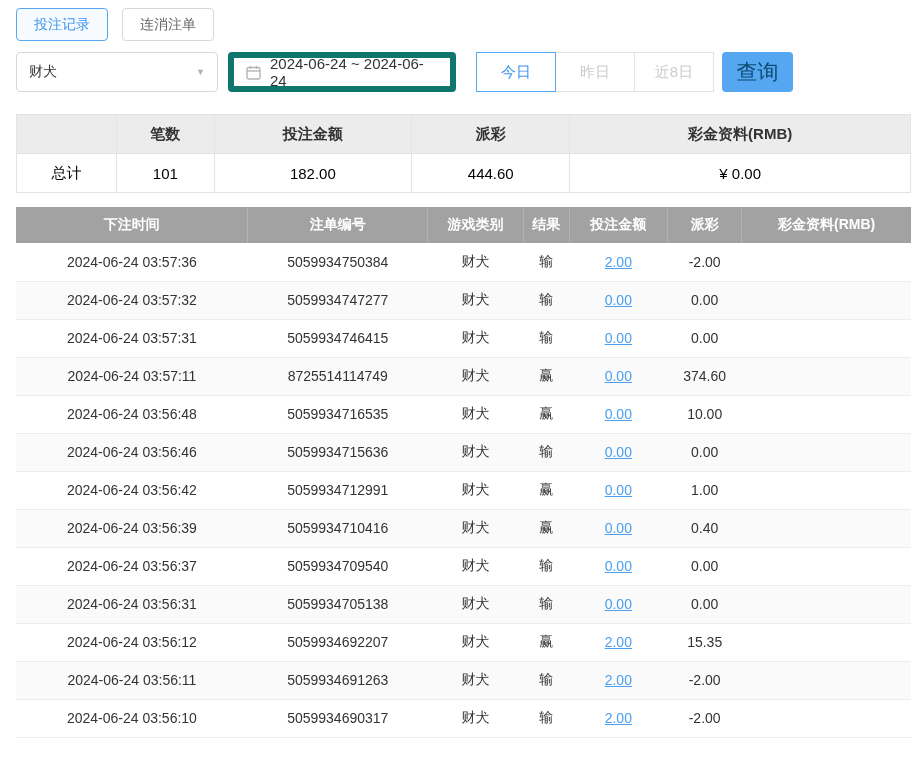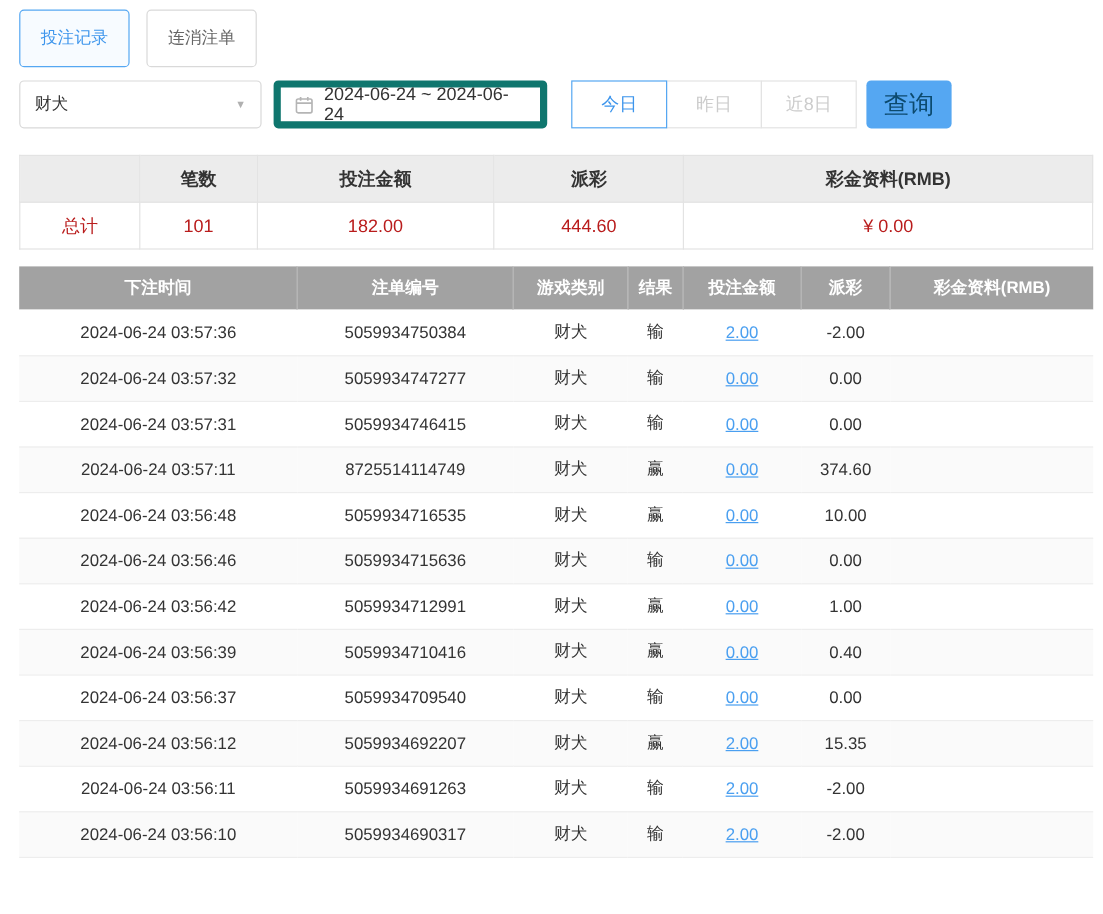--- a/index.html
+++ b/index.html
@@ -2,21 +2,21 @@
 <html><head>
 <meta charset="utf-8">
 <style>
   * { box-sizing: border-box; margin: 0; padding: 0; }
   html, body { width: 919px; height: 762px; overflow: hidden; background: #fff; }
   body { font-family: "Liberation Sans", sans-serif; font-size: 14px; color: #333; }
   .page { padding: 8px 8px 0 16px; }
 
   
   .tabs { display: flex; gap: 14px; margin-bottom: 11px; }
-  .tab { height: 48px; padding: 0 17px; border-radius: 4px; background: #fff;
+  .tab { height: 33px; padding: 0 17px; border-radius: 4px; background: #fff;
          border: 1px solid #d9d9d9; color: #666; font-size: 14px; cursor: pointer;
          font-family: "Liberation Sans", sans-serif; }
   .tab.active { border-color: #55a7f2; color: #3d95ec; background: #f7fbff; }
 
   
   .filters { display: flex; align-items: center; margin-bottom: 22px; }
   .select { width: 202px; height: 40px; border: 1px solid #d9d9d9; border-radius: 4px;
             display: flex; align-items: center; justify-content: space-between;
             padding: 0 12px; cursor: pointer; background: #fff; }
   .chev { color: #b0b0b0; font-size: 9px; }
@@ -33,21 +33,21 @@
   .search-btn { margin-left: 8px; width: 71px; height: 40px; background: #55a7f2;
                 color: #0c4a6e; border: none; border-radius: 4px; font-size: 21px;
                 cursor: pointer; font-family: "Liberation Sans", sans-serif; }
 
   
   table { border-collapse: collapse; width: 100%; table-layout: fixed; }
   .summary { margin-bottom: 14px; }
   .summary th, .summary td { border: 1px solid #e3e3e3; height: 39px;
                              text-align: center; font-size: 15px; }
   .summary th { background: #ececec; font-weight: bold; color: #333; }
-  .summary td { background: #fff; color: #b91c1c; }
+  .summary td { background: #fff; color: #000000; }
 
   
   .records thead th { background: #a2a2a2; color: #fff; height: 36px; font-size: 14px;
                       font-weight: bold; border-right: 1px solid #b3b3b3; text-align: center; }
   .records thead th:last-child { border-right: none; }
   .records tbody td { height: 38px; text-align: center; border-bottom: 1px solid #ededed;
                       font-size: 14px; color: #333; background: #fff; }
   .records tbody tr:nth-child(even) td { background: #fafafa; }
   .bet-link { color: #4a9ff0; text-decoration: underline; cursor: pointer; }
   .neg { color: #e25252; }
@@ -211,20 +211,29 @@
         <tr>
           <td>2024-06-24 03:56:37</td>
           <td>5059934709540</td>
           <td>财犬</td>
           <td>输</td>
           <td><span class="bet-link">0.00</span></td>
           <td>0.00</td>
           <td></td>
         </tr>
         <tr>
+          <td>2024-06-24 03:56:31</td>
+          <td>5059934705138</td>
+          <td>财犬</td>
+          <td>输</td>
+          <td><span class="bet-link">0.00</span></td>
+          <td>0.00</td>
+          <td></td>
+        </tr>
+        <tr>
           <td>2024-06-24 03:56:12</td>
           <td>5059934692207</td>
           <td>财犬</td>
           <td>赢</td>
           <td><span class="bet-link">2.00</span></td>
           <td>15.35</td>
           <td></td>
         </tr>
         <tr>
           <td>2024-06-24 03:56:11</td>

